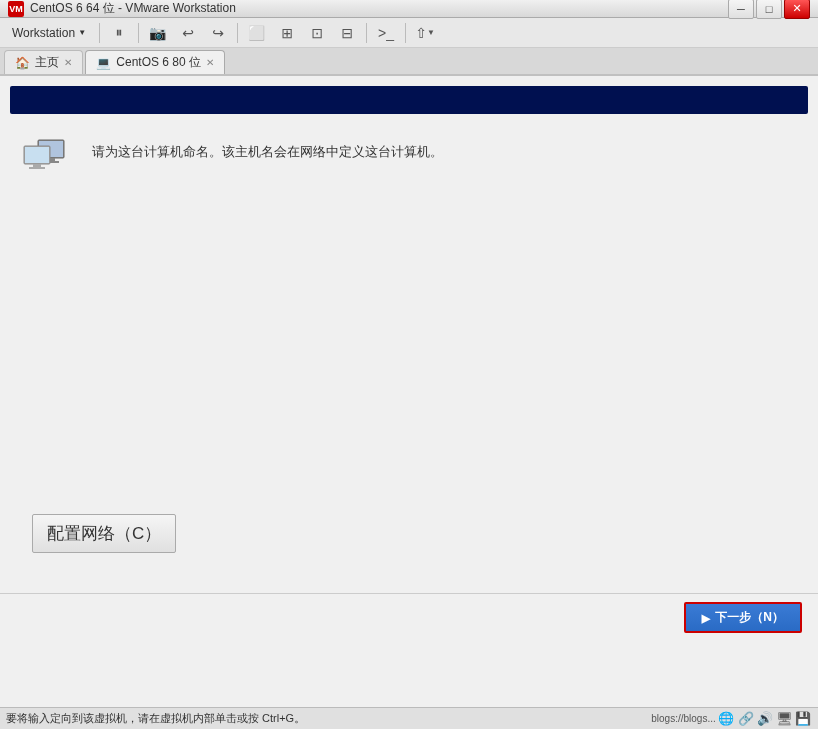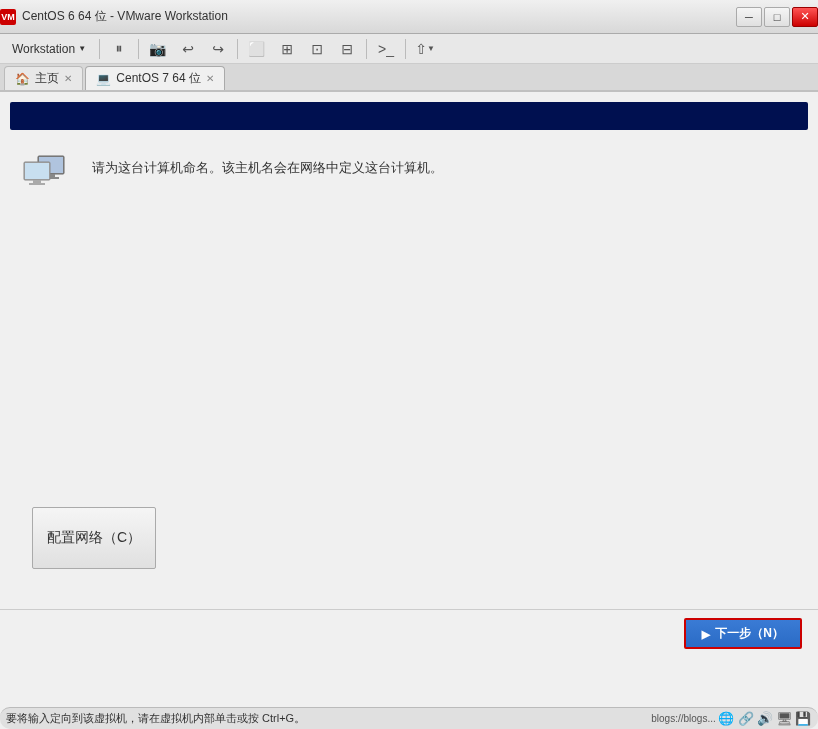--- a/index.html
+++ b/index.html
@@ -9,27 +9,27 @@
       font-family: 'Microsoft YaHei', 'SimHei', sans-serif;
       font-size: 12px;
       background: #f0f0f0;
       overflow: hidden;
       position: relative;
     }
 
     
     #title-bar {
       width: 100%;
-      height: 34px;
+      height: 18px;
       background: linear-gradient(to bottom, #f0f0f0, #d8d8d8);
       border-bottom: 1px solid #aaa;
       display: flex;
       align-items: center;
       justify-content: space-between;
-      padding: 0 0;
+      padding: 0 8px;
       user-select: none;
     }
     #title-bar-left {
       display: flex;
       align-items: center;
       gap: 6px;
     }
     #title-icon {
       width: 16px;
       height: 16px;
@@ -270,21 +270,20 @@
       height: 22px;
       background: #e0e0e0;
       border-top: 1px solid #bbb;
       display: flex;
       align-items: center;
       justify-content: space-between;
       padding: 0 6px;
       position: absolute;
       bottom: 0;
       left: 0;
-      border-radius: 10px;
     }
     #status-left {
       font-size: 11px;
       color: #333;
     }
     #status-right {
       display: flex;
       align-items: center;
       gap: 4px;
       font-size: 11px;
@@ -335,21 +334,21 @@
 </div>
 
 <div id="tabs-bar">
   <div class="tab home-tab">
     <span class="tab-icon">🏠</span>
     <span>主页</span>
     <span class="tab-close">✕</span>
   </div>
   <div class="tab active-tab">
     <span class="tab-icon">💻</span>
-    <span>CentOS 7 64 位</span>
+    <span>CentOS 6 80 位</span>
     <span class="tab-close">✕</span>
   </div>
 </div>
 
 <div id="main-content" style="height: 565px; position: relative; overflow: hidden;">
 
   <div id="progress-banner"></div>
 
   <div id="content-area">
 
@@ -369,21 +368,21 @@
           <rect x="9" y="33" width="16" height="2" fill="#aaa"></rect>
         </svg>
       </div>
       <div id="desc-text">请为这台计算机命名。该主机名会在网络中定义这台计算机。</div>
     </div>
 
 
   </div>
 
   <div id="config-row" style="position: absolute; bottom: 80px; left: 16px;">
-    <button id="config-network-btn" style="padding:21px 14px; background:linear-gradient(to bottom,#f5f5f5,#e0e0e0); border:1px solid #aaa; cursor:pointer; font-size:14px; font-family:'Microsoft YaHei',sans-serif; color:#333; border-radius:2px;">配置网络（C）</button>
+    <button id="config-network-btn" style="padding:7px 14px; background:linear-gradient(to bottom,#f5f5f5,#e0e0e0); border:1px solid #aaa; cursor:pointer; font-size:17px; font-family:'Microsoft YaHei',sans-serif; color:#333; border-radius:2px;">配置网络（C）</button>
   </div>
 
   <div id="nav-buttons-row" style="position: absolute; bottom: 0; left:0; right:0; display:flex; justify-content:flex-end; align-items:center; gap:8px; padding:8px 16px; border-top:1px solid #ccc; background:#f0f0f0;">
     <button class="nav-btn next-btn" style="padding:5px 16px; background:linear-gradient(to bottom,#3a7bd5,#2a6bc5); border:2px solid #cc0000; cursor:pointer; font-size:12px; font-family:'Microsoft YaHei',sans-serif; color:white; font-weight:bold; border-radius:2px; display:flex; align-items:center; gap:5px;">
       <span class="arrow-right"></span>
       <span>下一步（N）</span>
     </button>
   </div>
 
 </div>

